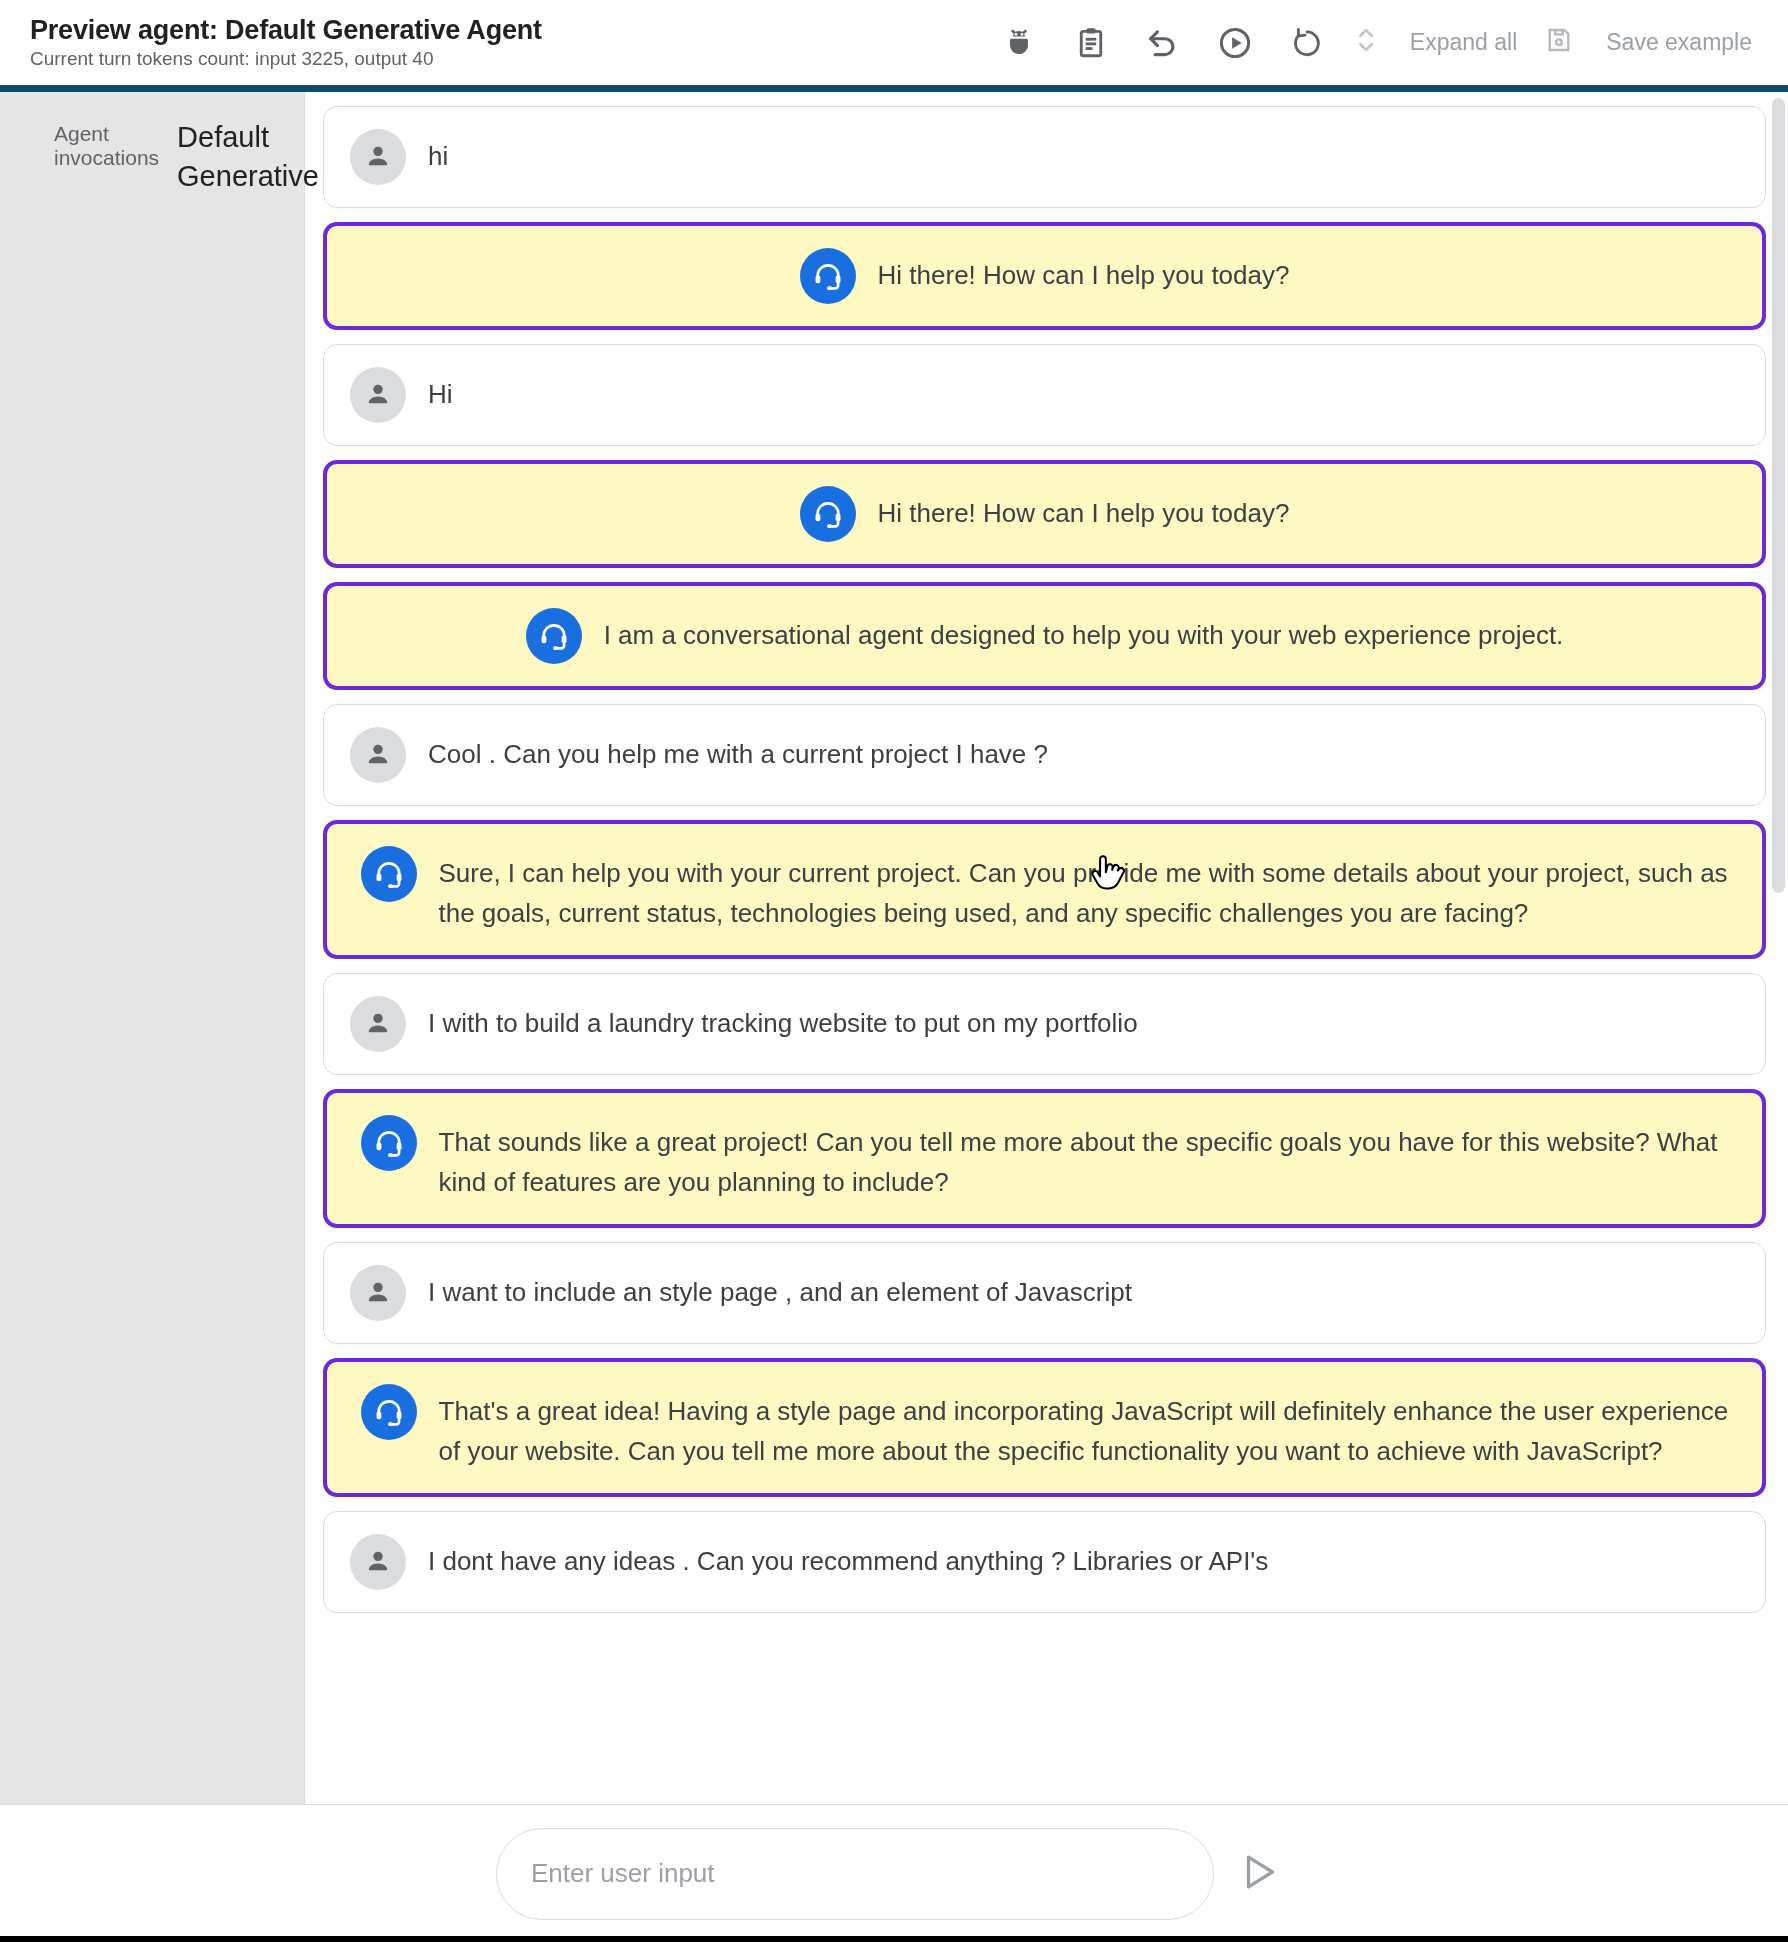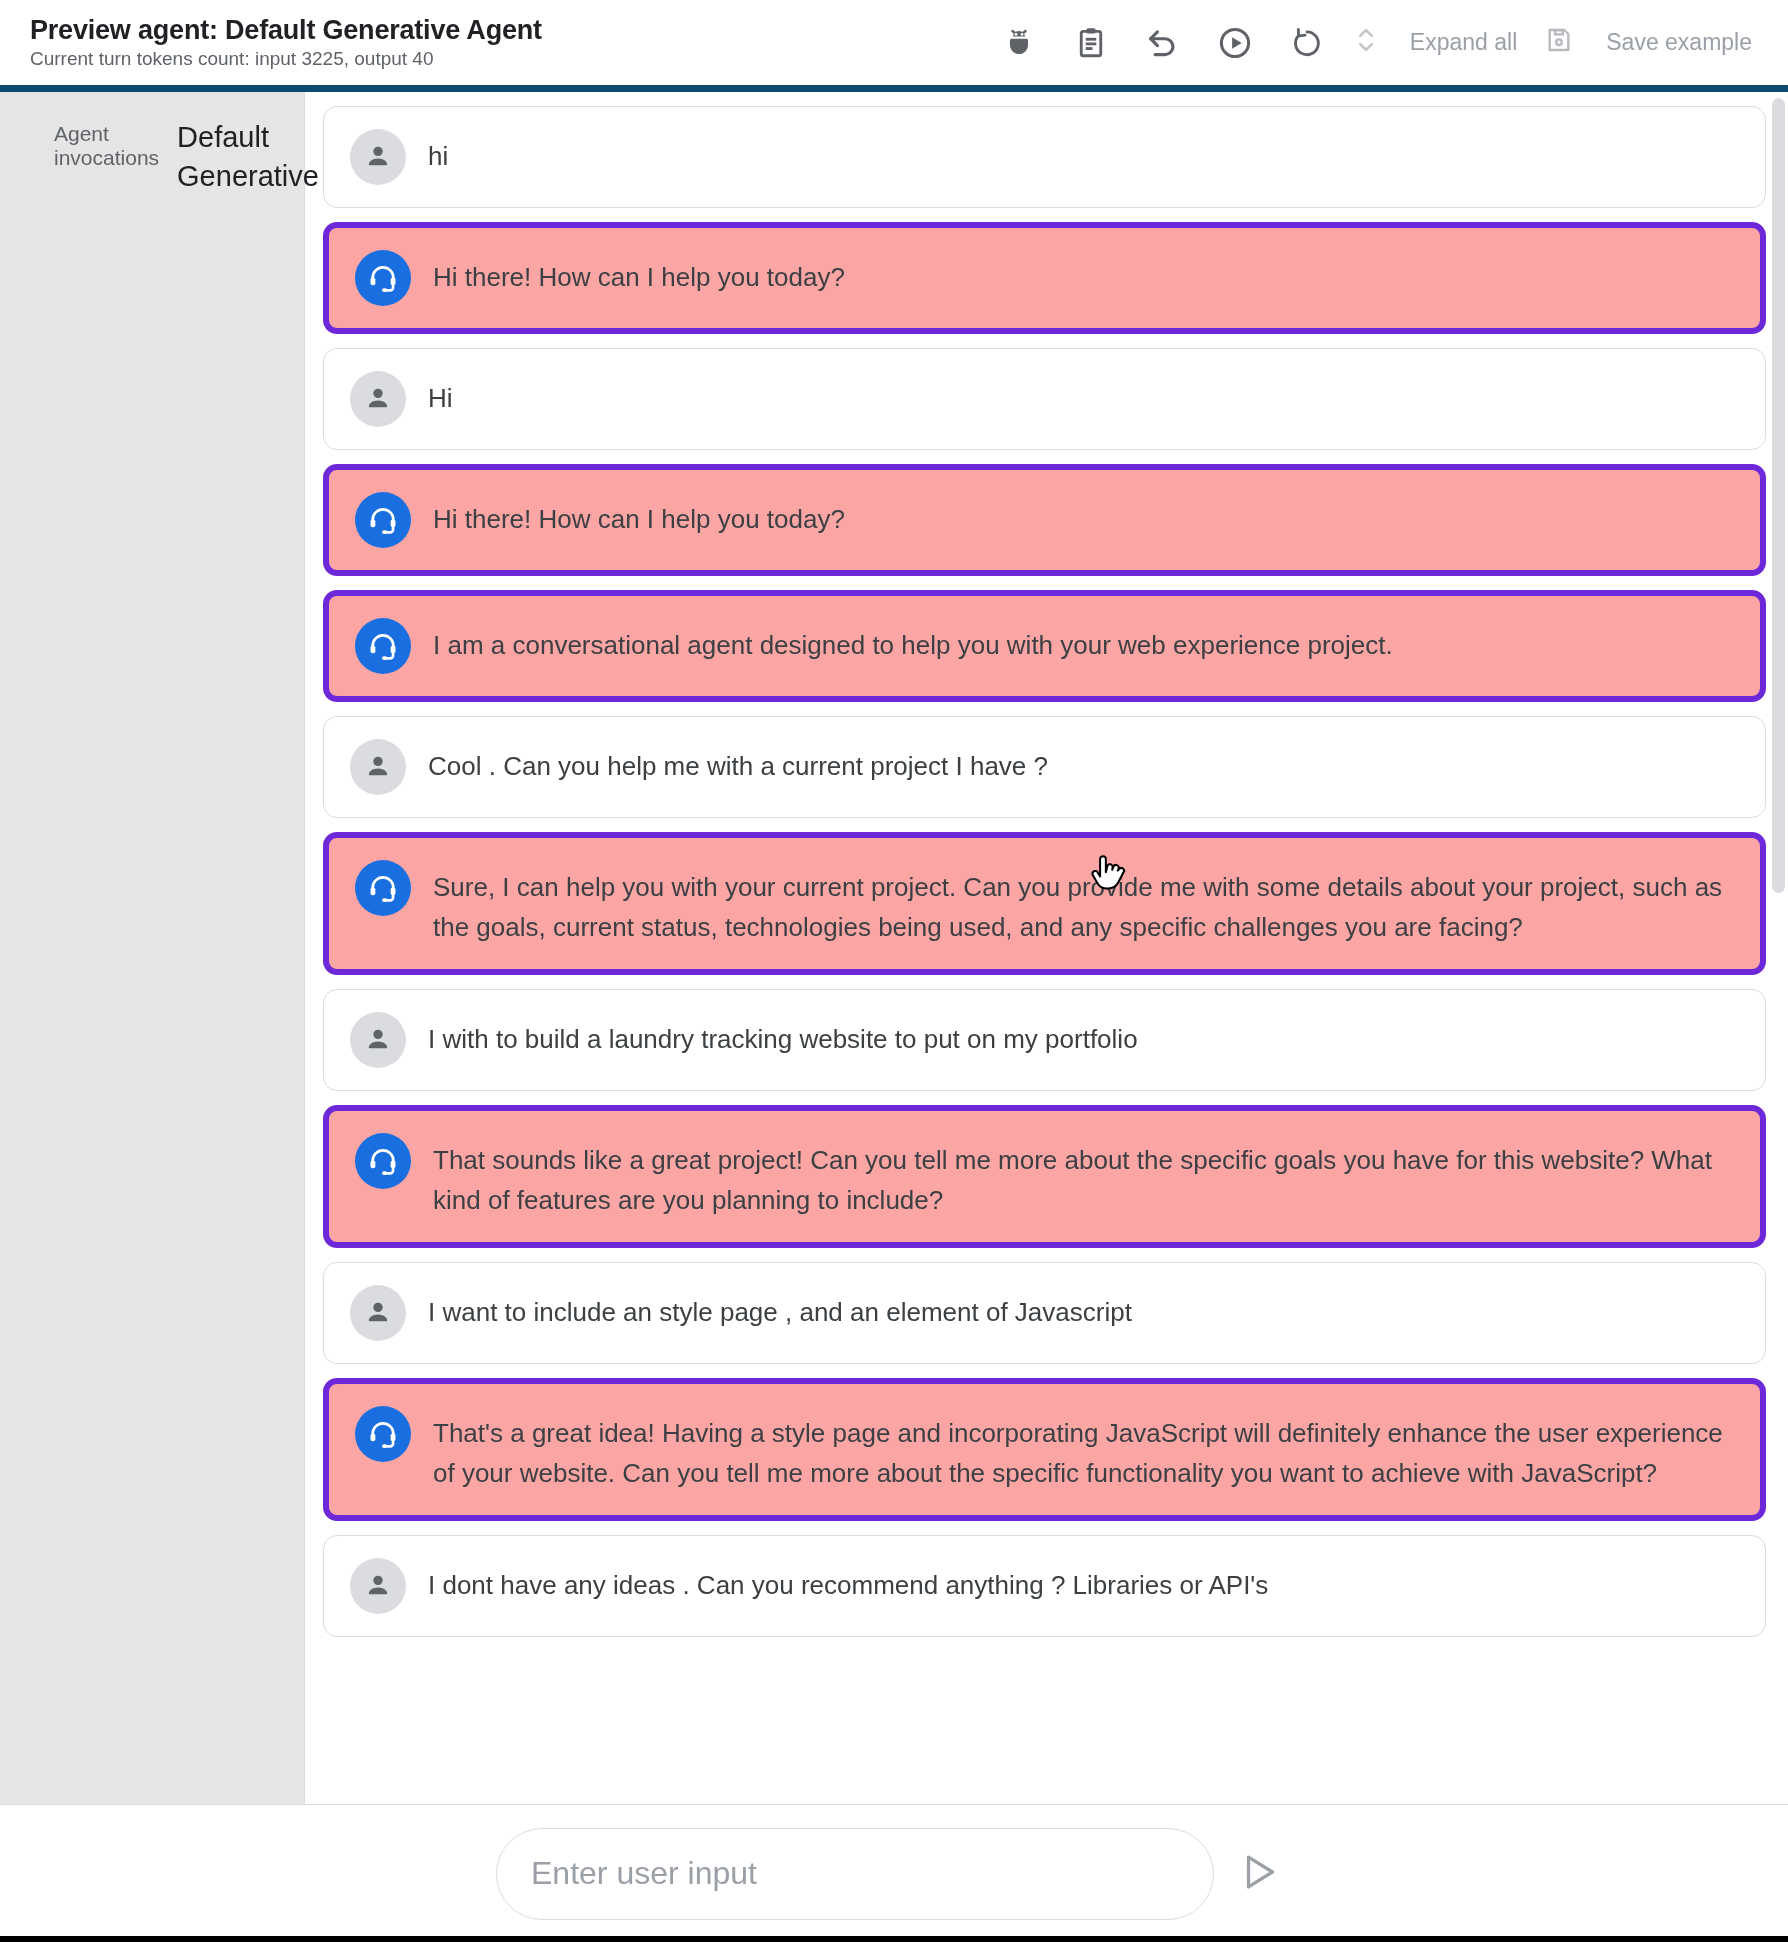--- a/index.html
+++ b/index.html
@@ -87,21 +87,21 @@
     position: relative;
   }
   .msg {
     display: flex; align-items: flex-start;
     border-radius: 14px;
     margin-bottom: 14px;
     padding: 22px 26px;
     min-height: 92px;
   }
   .msg.user { background: #ffffff; border: 1px solid #dadce0; }
-  .msg.agent { background: #fca5a5; border: 6px solid #6d28d9; }
+  .msg.agent { background: #fef9c3; border: 4px solid #6d28d9; justify-content: center; }
   .avatar {
     width: 56px; height: 56px; border-radius: 50%;
     flex: 0 0 56px;
     display: flex; align-items: center; justify-content: center;
     margin-right: 22px;
   }
   .avatar.user { background: #dadce0; }
   .avatar.agent { background: #1a6fe0; }
   .msg-text {
     font-size: 26px; color: #3c4043; line-height: 1.52;
@@ -132,21 +132,21 @@
   }
   .input-wrap {
     width: 718px; height: 92px;
     border: 1px solid #dadce0; border-radius: 46px;
     display: flex; align-items: center;
     padding: 0 34px;
     background: #fff;
   }
   .input-wrap input {
     width: 100%; border: none; outline: none;
-    font-size: 32px; color: #3c4043;
+    font-size: 26px; color: #3c4043;
     font-family: "Liberation Sans", sans-serif;
     background: transparent;
   }
   .input-wrap input::placeholder { color: #9aa0a6; }
   .send-btn {
     background: none; border: none; cursor: pointer;
     width: 64px; height: 64px;
     display: flex; align-items: center; justify-content: center;
   }
 

